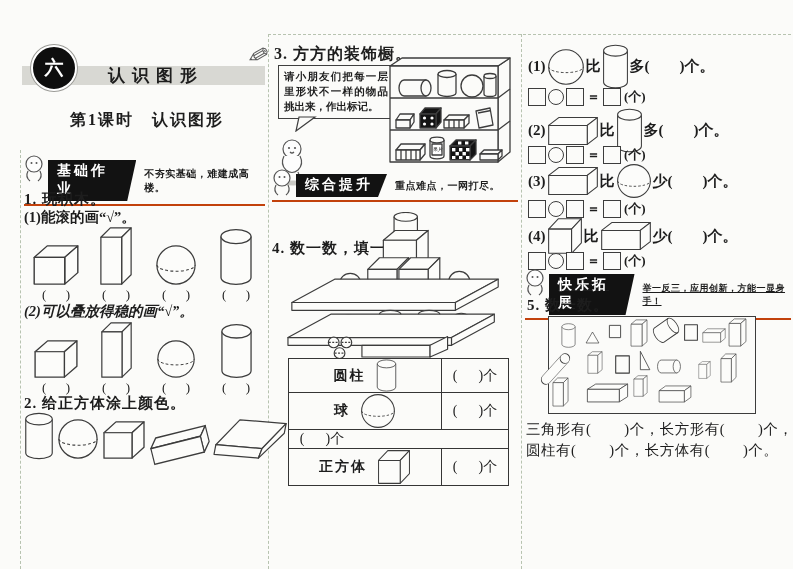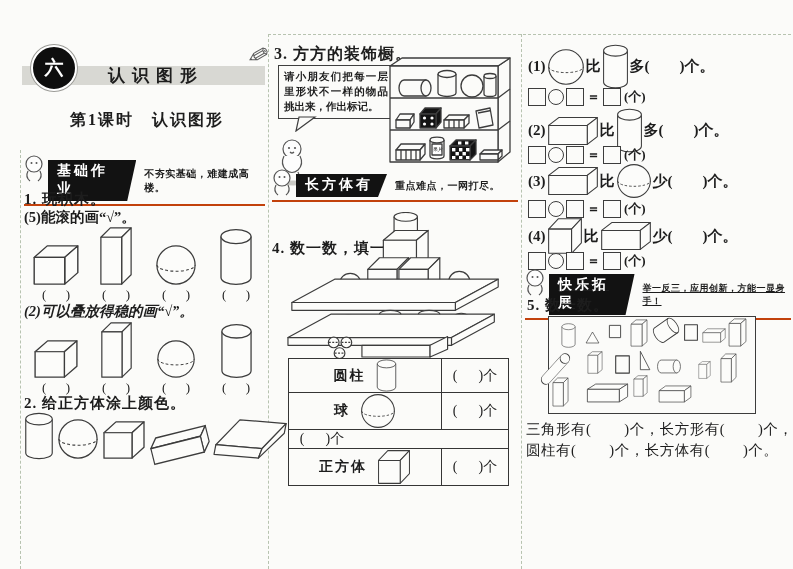--- a/index.html
+++ b/index.html
@@ -77,21 +77,21 @@
             <circle cx="14.5" cy="9" r="1" fill="#555" stroke="none"></circle>
     <path d="M6,17 q-3,6 2,10 M18,17 q3,6 -2,10" fill="none"></path>
           </svg>
         </span>
     <span class="bn-black">基础作业</span>
     <span class="bn-tag">不夯实基础，难建成高楼。</span>
   </div>
 </div>
 
 <div class="abs qtitle" style="left:24px;top:190px;">1. 玩积木。</div>
-<div class="abs qsub" style="left:24px;top:208px;">(5)能滚的画“√”。</div>
+<div class="abs qsub" style="left:24px;top:208px;">(1)能滚的画“√”。</div>
 
 <div class="abs srow" style="left:26px;top:224px;width:240px;height:62px;">
   <span class="shape">
         <svg viewBox="0 0 44 44" width="48" height="42" preserveAspectRatio="none" style="overflow:visible;">
           <polygon fill="#fcfcfa" stroke="#3c3c3c" stroke-width="1.3" stroke-linejoin="round" points="2,14 14,2 42,2 30,14"></polygon>
           <polygon fill="#fcfcfa" stroke="#3c3c3c" stroke-width="1.3" stroke-linejoin="round" points="30,14 42,2 42,30 30,42"></polygon>
           <rect fill="#fcfcfa" stroke="#3c3c3c" stroke-width="1.3" stroke-linejoin="round" x="2" y="14" width="28" height="28"></rect>
         </svg>
       </span>
   <span class="shape">
@@ -310,21 +310,21 @@
 <div class="abs" style="left:272px;top:172px;width:246px;">
   <div class="banner">
     <span class="bn-mascot">
           <svg width="24" height="30" viewBox="0 0 24 30" fill="#fdfdfd" stroke="#555" stroke-width="1.2">
     <circle cx="12" cy="10" r="8"></circle>
     <circle cx="9.5" cy="9" r="1" fill="#555" stroke="none"></circle>
             <circle cx="14.5" cy="9" r="1" fill="#555" stroke="none"></circle>
     <path d="M6,17 q-3,6 2,10 M18,17 q3,6 -2,10" fill="none"></path>
           </svg>
         </span>
-    <span class="bn-black">长方体有</span>
+    <span class="bn-black">综合提升</span>
     <span class="bn-tag">重点难点，一网打尽。</span>
   </div>
 </div>
 
 <div class="abs qtitle" style="left:272px;top:198px;margin-top:41px;">4. 数一数，填一填。</div>
 
 <div class="abs" style="left:283px;top:212px;">
   <svg width="226" height="146" viewBox="0 0 226 150" fill="#fcfcfa" stroke="#3c3c3c" stroke-width="1.2" stroke-linejoin="round">
     <g>
           <path d="M111,5 V29 A12,4.5 0 0 0 135,29 V5"></path>

